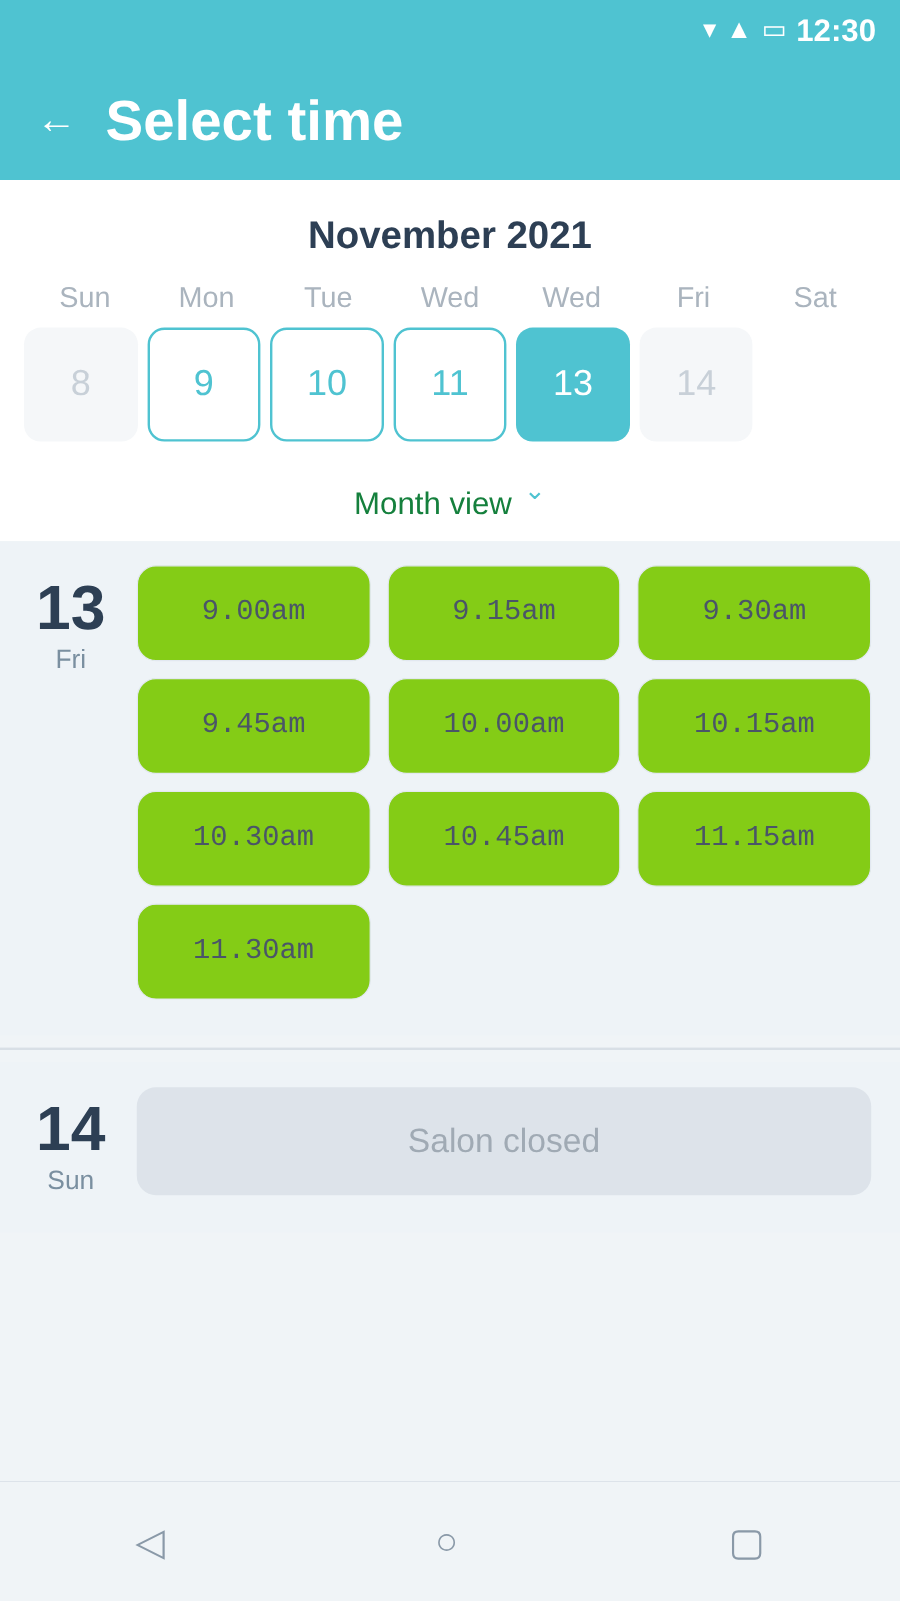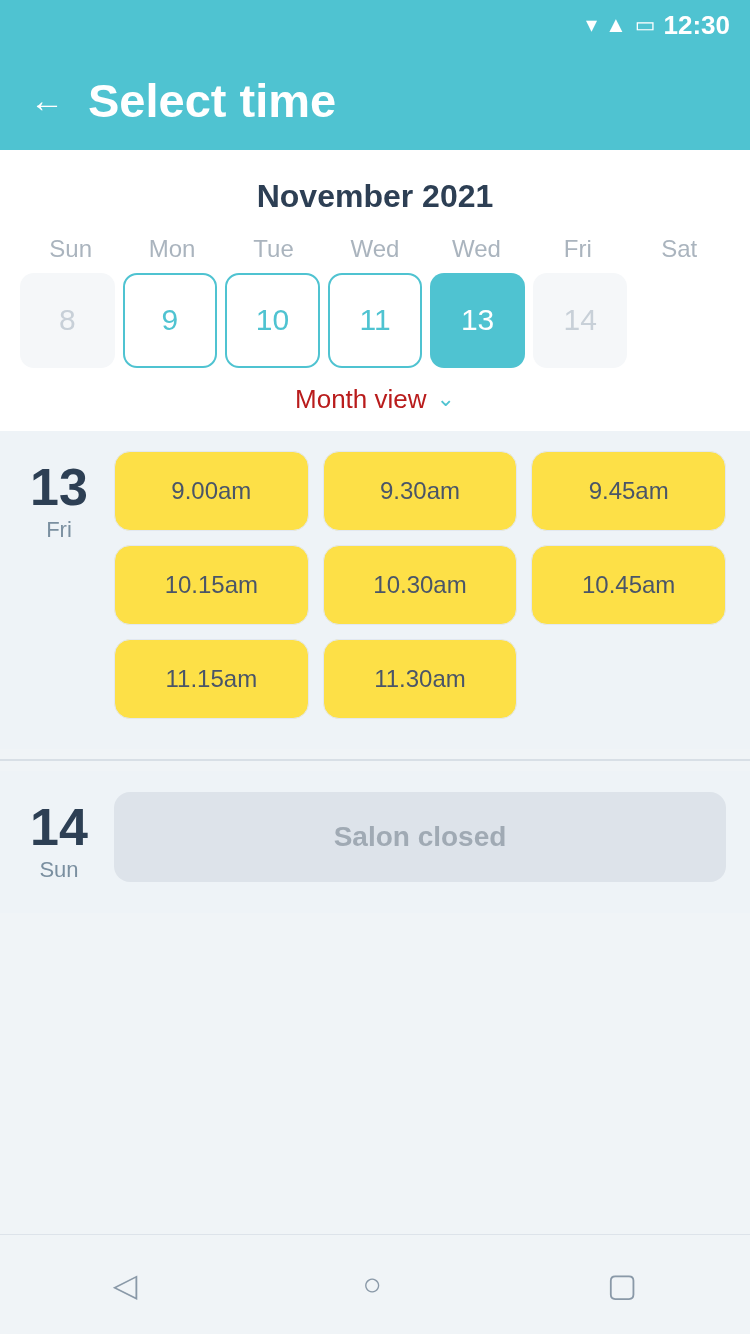--- a/index.html
+++ b/index.html
@@ -118,22 +118,23 @@
     
     .month-view-row {
       display: flex;
       align-items: center;
       justify-content: center;
       gap: 10px;
       margin-top: 16px;
       cursor: pointer;
     }
     .month-view-label {
-      color: #b91c1c;
+      color: #15803d;
       font-size: 26px;
+      margin-top: 20px;
     }
     .chevron-down {
       color: #4fc3d1;
       font-size: 22px;
     }
 
     
     .slots-section {
       background: #eef3f7;
       padding: 20px 24px 30px;
@@ -161,30 +162,31 @@
       color: #7a8fa0;
       margin-top: 4px;
     }
     .slots-grid {
       flex: 1;
       display: grid;
       grid-template-columns: repeat(3, 1fr);
       gap: 14px;
     }
     .time-slot {
-      background: #fde047;
+      background: #84cc16;
       border-radius: 16px;
       display: flex;
       align-items: center;
       justify-content: center;
       height: 80px;
       font-size: 24px;
       color: #4a5568;
       cursor: pointer;
       border: 1.5px solid #e2e8f0;
+      font-family: Liberation Mono, monospace;
     }
 
     
     .divider {
       height: 2px;
       background: #d8dfe6;
       margin: 10px 0;
     }
 
     
@@ -198,21 +200,20 @@
     .closed-box {
       flex: 1;
       background: #dde3ea;
       border-radius: 16px;
       height: 90px;
       display: flex;
       align-items: center;
       justify-content: center;
       font-size: 28px;
       color: #a0aab4;
-      font-weight: bold;
     }
 
     
     .nav-bar {
       width: 750px;
       height: 100px;
       background: #f0f4f7;
       display: flex;
       align-items: center;
       justify-content: space-around;
@@ -273,22 +274,24 @@
 </div>
 
 <div class="slots-section">
   <div class="day-block">
     <div class="day-label">
       <span class="day-number">13</span>
       <span class="day-name">Fri</span>
     </div>
     <div class="slots-grid">
       <div class="time-slot">9.00am</div>
+      <div class="time-slot">9.15am</div>
       <div class="time-slot">9.30am</div>
       <div class="time-slot">9.45am</div>
+      <div class="time-slot">10.00am</div>
       <div class="time-slot">10.15am</div>
       <div class="time-slot">10.30am</div>
       <div class="time-slot">10.45am</div>
       <div class="time-slot">11.15am</div>
       <div class="time-slot">11.30am</div>
     </div>
   </div>
 </div>
 
 <div class="divider"></div>

